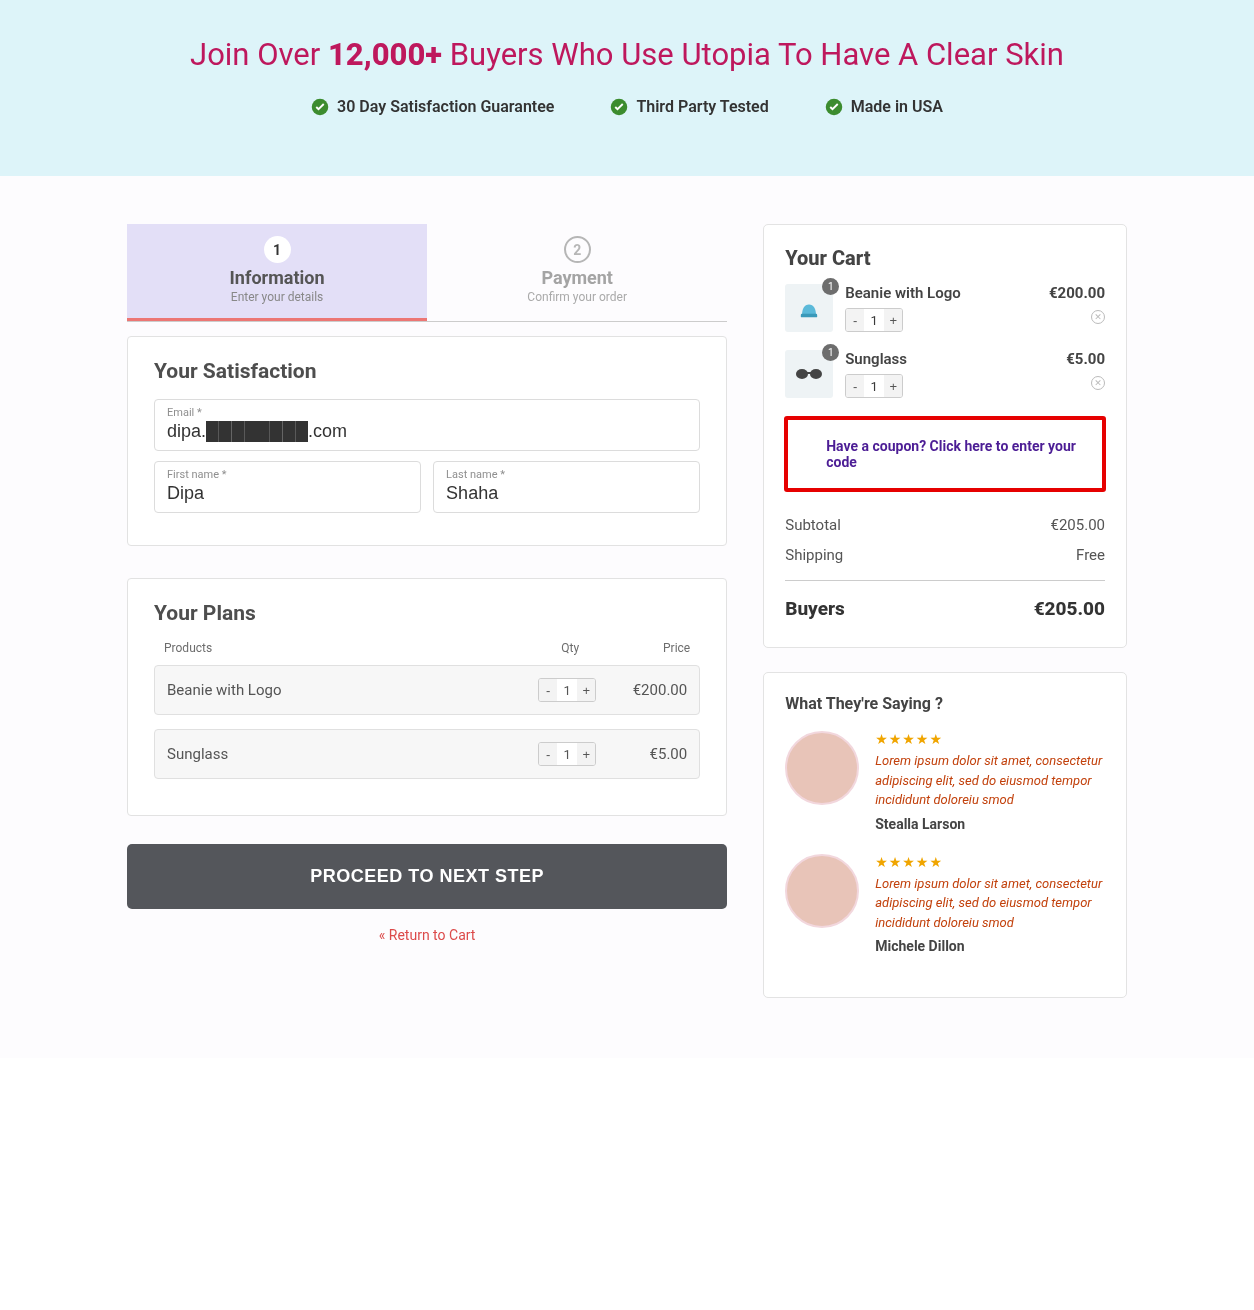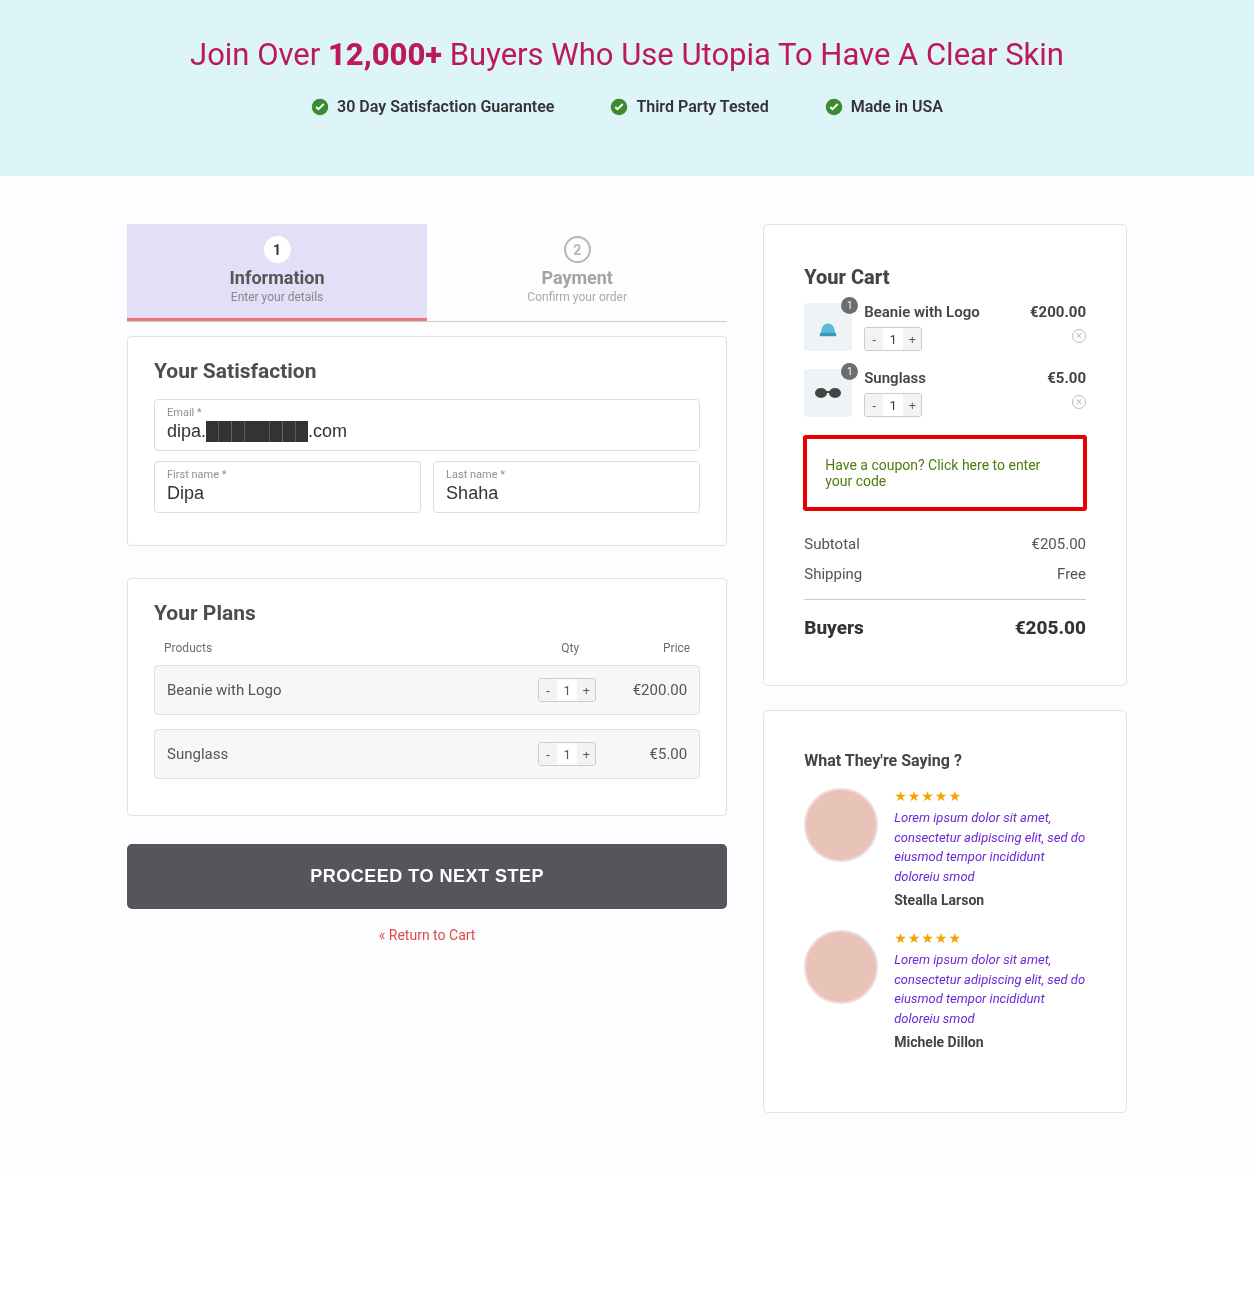--- a/index.html
+++ b/index.html
@@ -45,48 +45,48 @@
   .plan-row .p-name { flex: 1; }
   .plan-row .p-qty { width: 80px; text-align: center; }
   .plan-row .p-price { width: 80px; text-align: right; }
   .qty-ctrl { display: inline-flex; align-items: center; border: 1px solid #ccc; border-radius: 3px; overflow: hidden; background: #fff; }
   .qty-btn { width: 18px; height: 22px; border: none; background: #f3f3f3; cursor: pointer; font-size: 13px; line-height: 1; color: #555; }
   .qty-val { width: 20px; text-align: center; font-size: 13px; }
   
   .proceed-btn { width: 100%; background: #54565b; color: #fff; font-weight: 700; font-size: 18px; border: none; border-radius: 5px; padding: 22px; margin-top: 28px; cursor: pointer; letter-spacing: .5px; }
   .return-link { display: block; text-align: center; margin-top: 18px; color: #dc4a4a; font-size: 14px; text-decoration: none; }
   
-  .cart-card { background: #fff; border: 1px solid #e3e3e3; border-radius: 5px; padding: 40px; }
+  .cart-card { background: #fff; border: 1px solid #e3e3e3; border-radius: 5px; padding: 21px; }
   .cart-card h3 { font-size: 20px; font-weight: 800; color: #444; margin-bottom: 14px; }
   .cart-item { display: flex; gap: 12px; margin-bottom: 18px; position: relative; }
   .cart-thumb { width: 48px; height: 48px; background: #eef3f5; border-radius: 3px; position: relative; display: flex; align-items: center; justify-content: center; font-size: 22px; }
   .cart-badge { position: absolute; top: -6px; right: -6px; width: 17px; height: 17px; border-radius: 50%; background: #6d6d6d; color: #fff; font-size: 10px; display: flex; align-items: center; justify-content: center; }
   .cart-info { flex: 1; }
   .cart-name { font-weight: 600; font-size: 15px; color: #444; }
   .cart-price { font-weight: 700; font-size: 15px; color: #444; text-align: right; }
   .cart-right { text-align: right; }
   .cart-remove { display: inline-flex; width: 14px; height: 14px; border: 1px solid #bbb; border-radius: 50%; color: #bbb; font-size: 9px; align-items: center; justify-content: center; margin-top: 8px; cursor: pointer; }
   .cart-qty { margin-top: 6px; }
   
   .coupon-box { border: 4px solid #e60000; border-radius: 3px; padding: 18px; margin: 2px -1px; }
-  .coupon-link { color: #4d7c0f; font-weight: 400; font-size: 14px; cursor: pointer; }
+  .coupon-link { color: #4c1d95; font-weight: 700; font-size: 14px; cursor: pointer; margin-left: 20px; }
   .coupon-row { display: flex; gap: 10px; margin-top: 16px; }
   .coupon-input { flex: 1; border: 1px solid #d0d0d0; border-radius: 4px; padding: 11px 12px; font-size: 14px; color: #555; outline: none; }
   .apply-btn { background: #b8b8b8; color: #fff; border: none; border-radius: 4px; padding: 0 18px; font-size: 14px; font-weight: 500; cursor: pointer; }
   
   .totals { margin-top: 18px; font-size: 15px; }
   .total-row { display: flex; justify-content: space-between; padding: 6px 0; color: #555; }
   .total-row.final { border-top: 1px solid #ccc; margin-top: 10px; padding-top: 16px; font-weight: 800; font-size: 19px; color: #333; }
   
   .reviews h3 { font-size: 16px; font-weight: 700; color: #444; margin-bottom: 18px; }
   .review { display: flex; gap: 16px; margin-bottom: 22px; }
   .avatar { width: 74px; height: 74px; border-radius: 50%; border: 2px solid #f2d7dd; flex-shrink: 0; background: #e8c4b8; }
   .review-body { flex: 1; }
   .stars { color: #f0a500; font-size: 14px; letter-spacing: 1px; margin-bottom: 4px; }
-  .review-text { font-size: 13px; color: #6d28d9; font-style: italic; line-height: 1.5; margin-bottom: 6px; }
+  .review-text { font-size: 13px; color: #c2410c; font-style: italic; line-height: 1.5; margin-bottom: 6px; }
   .review-name { font-weight: 700; font-size: 14px; color: #444; }
 </style>
 </head>
 <body>
 
 <div class="hero">
   <h1>
     <span>Join Over </span><b>12,000+</b><span> Buyers Who Use Utopia To Have A Clear Skin</span>
   </h1>
   <div class="hero-badges">

